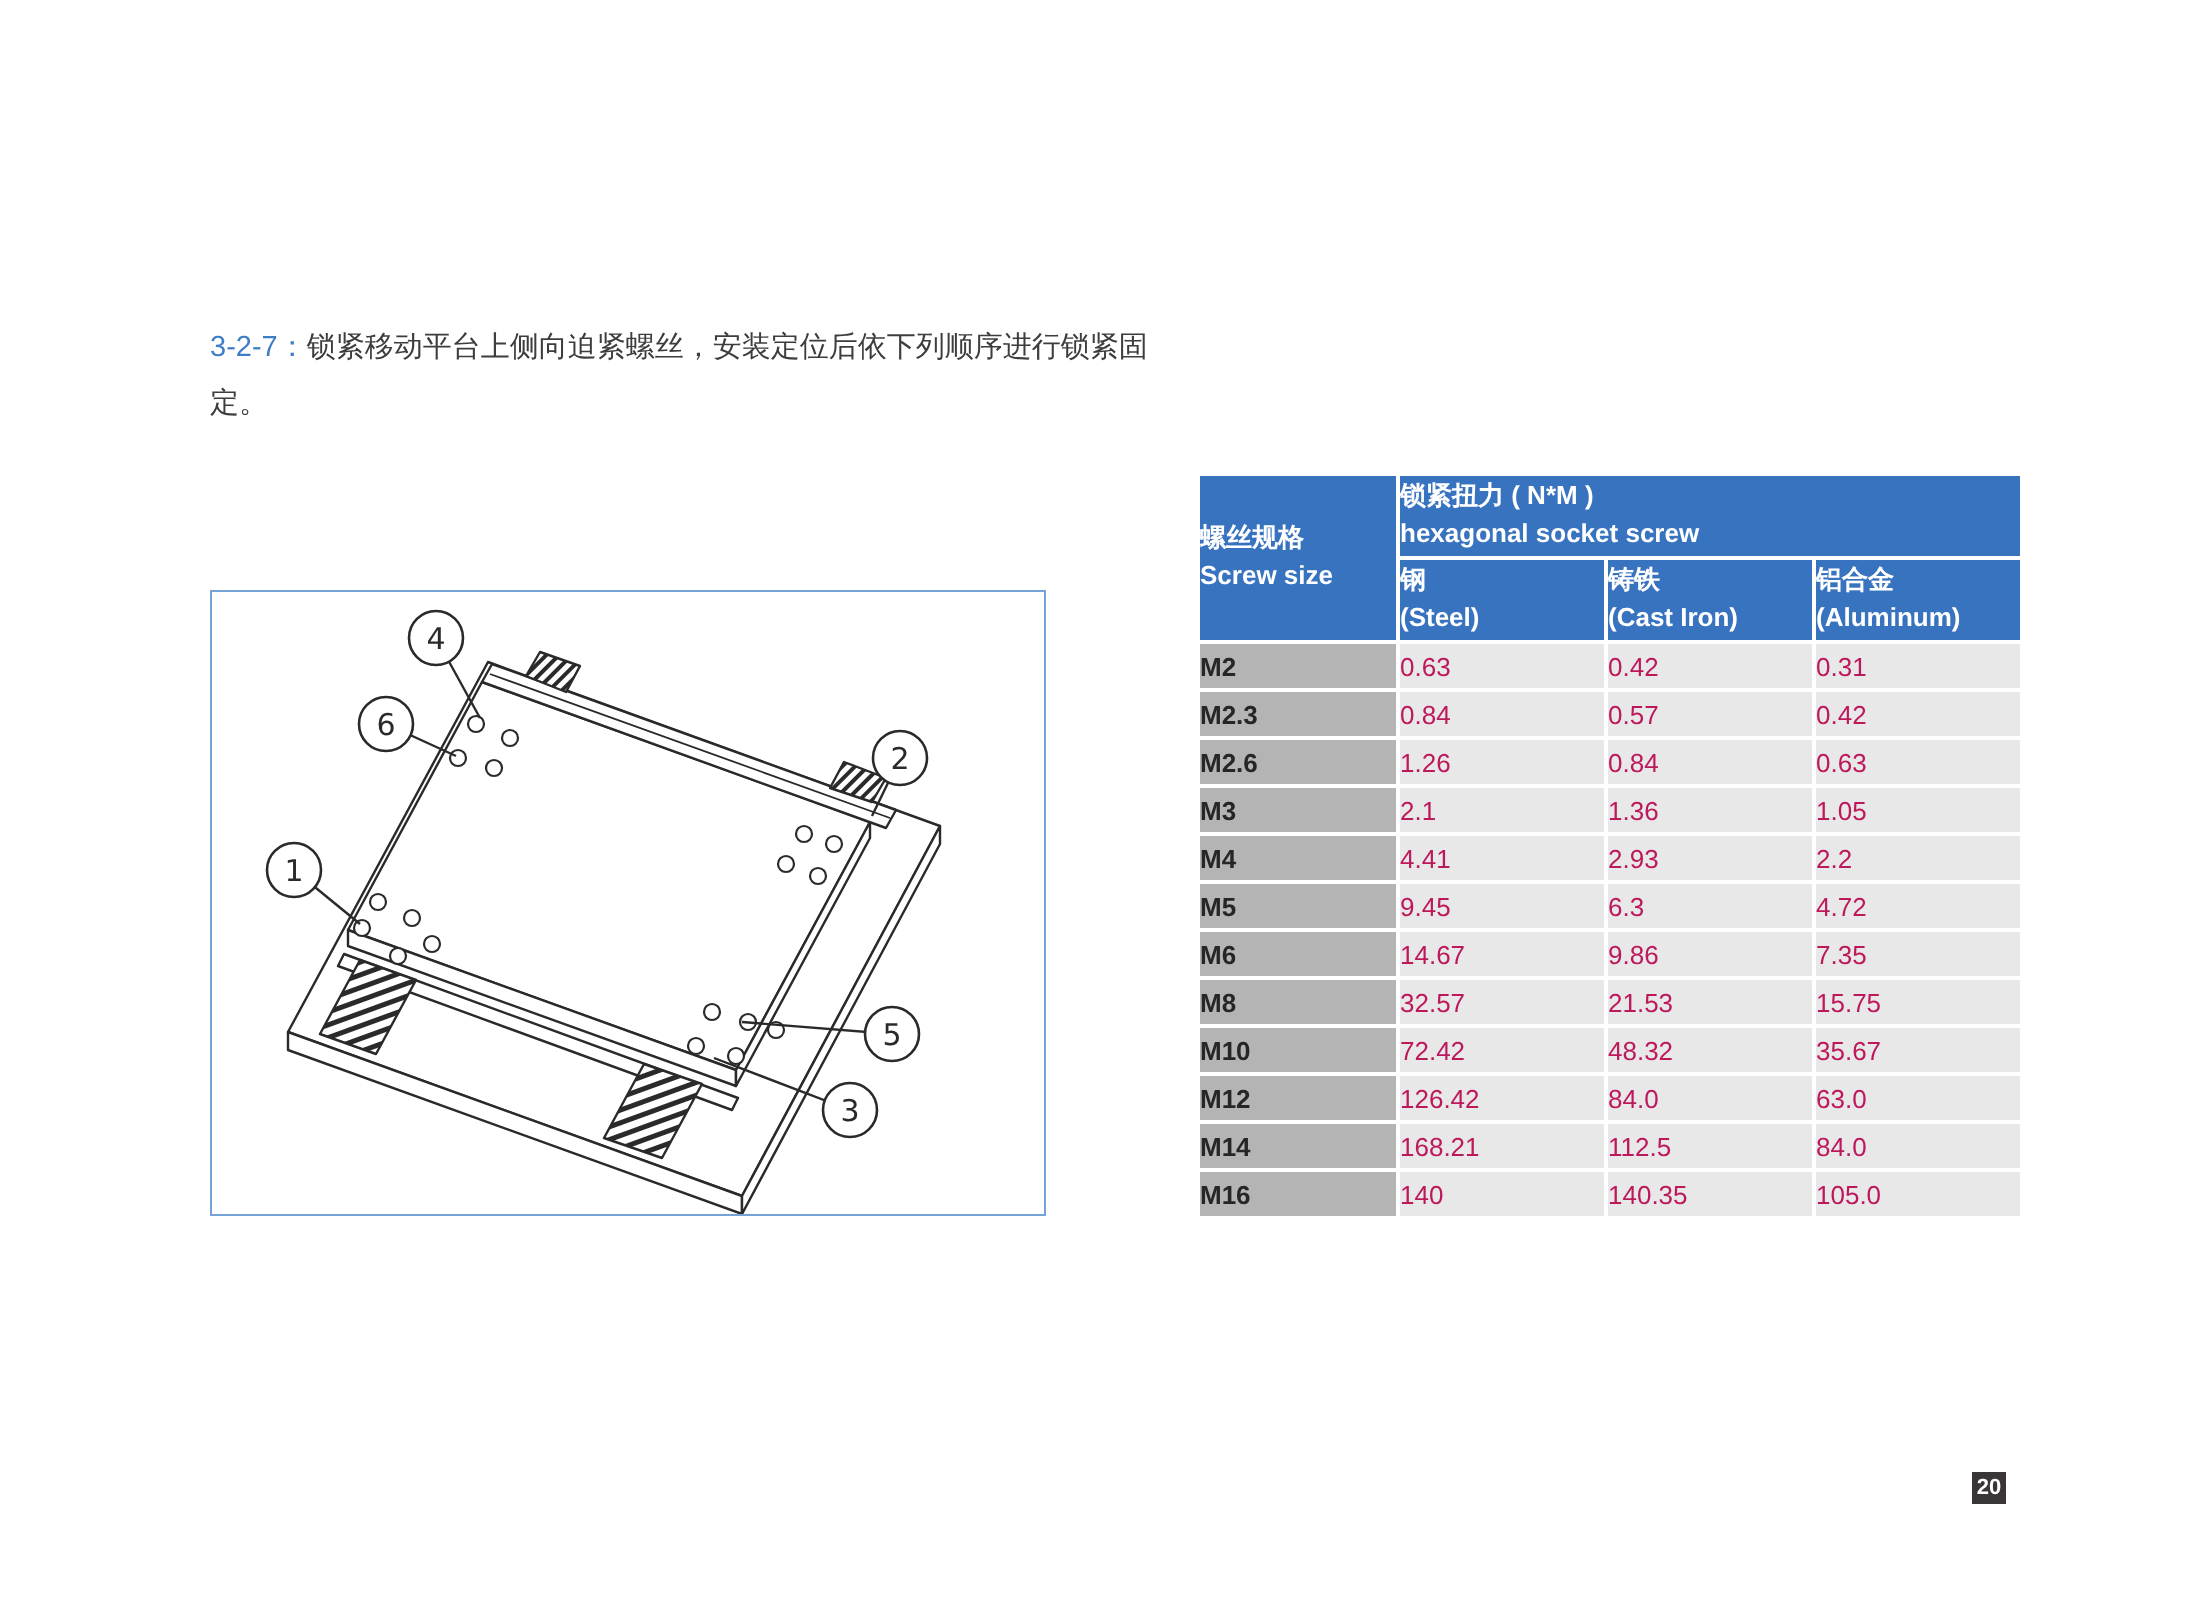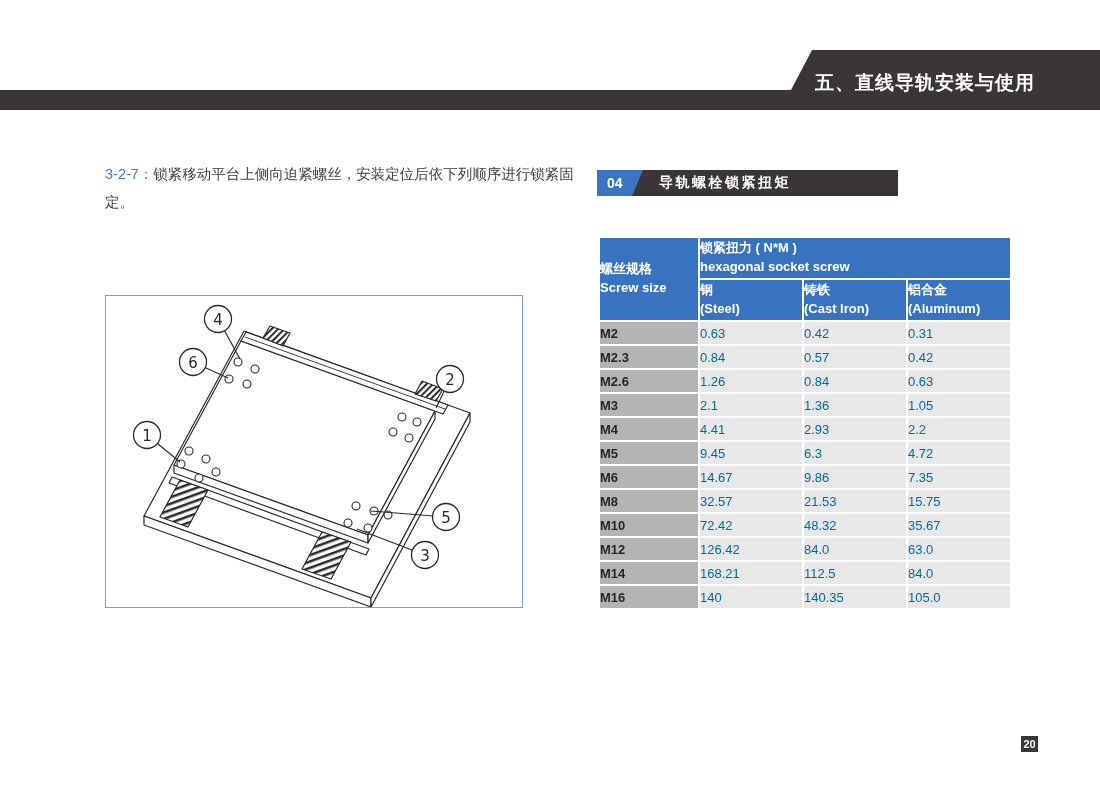--- a/index.html
+++ b/index.html
@@ -36,44 +36,35 @@
   .diagram-box { position:absolute; left:105px; top:295px; width:418px; height:313px;
     border:1px solid #74a3d6; background:#ffffff; }
   .diagram-box svg { display:block; }
 
   
   table.torque { position:absolute; left:598px; top:236px; border-collapse:separate; border-spacing:2px;
     background:#ffffff; table-layout:fixed; }
   table.torque td { text-align:left; vertical-align:middle; }
   td.th { background:#3873c0; color:#ffffff; font-weight:bold; font-size:13px; line-height:1.45; height:40px; }
   td.size-cell { background:#b4b4b4; color:#262626; font-size:13px; font-weight:700; height:22px; }
-  td.val-cell { background:#e8e8e8; color:#0369a1; font-size:13px; height:22px; }
-
-  
-  .page-num { position:absolute; left:1021px; top:736px; width:17px; height:16px; background:#3a3637;
+  td.val-cell { background:#e8e8e8; color:#be185d; font-size:13px; height:22px; }
+
+  
+  .page-num { position:absolute; left:986px; top:736px; width:17px; height:16px; background:#3a3637;
     color:#ffffff; font-size:11px; font-weight:bold;
     display:flex; align-items:center; justify-content:center; }
 </style>
 </head>
 <body>
 
 <div class="page">
 
-  <div class="hdr-dark">
-    <div class="hdr-title">五、直线导轨安装与使用</div>
-  </div>
 
   <p class="intro"><span class="intro-label">3-2-7：</span><span>锁紧移动平台上侧向迫紧螺丝，安装定位后依下列顺序进行锁紧固定。</span></p>
 
-  <div class="sec-bar">
-    <div class="sec-badge">
-      <span>04</span>
-    </div>
-    <div class="sec-title">导轨螺栓锁紧扭矩</div>
-  </div>
 
   <div class="diagram-box">
     <svg width="416" height="311" viewBox="0 0 416 311">
       <defs>
         <pattern id="hatch45" width="4.5" height="4.5" patternUnits="userSpaceOnUse" patternTransform="rotate(45)">
           <rect width="4.5" height="4.5" fill="#ffffff"></rect>
           <line x1="1" y1="0" x2="1" y2="4.5" stroke="#2a2a2a" stroke-width="2"></line>
         </pattern>
         <pattern id="hatch70" width="6" height="6" patternUnits="userSpaceOnUse" patternTransform="rotate(70)">
           <rect width="6" height="6" fill="#ffffff"></rect>

